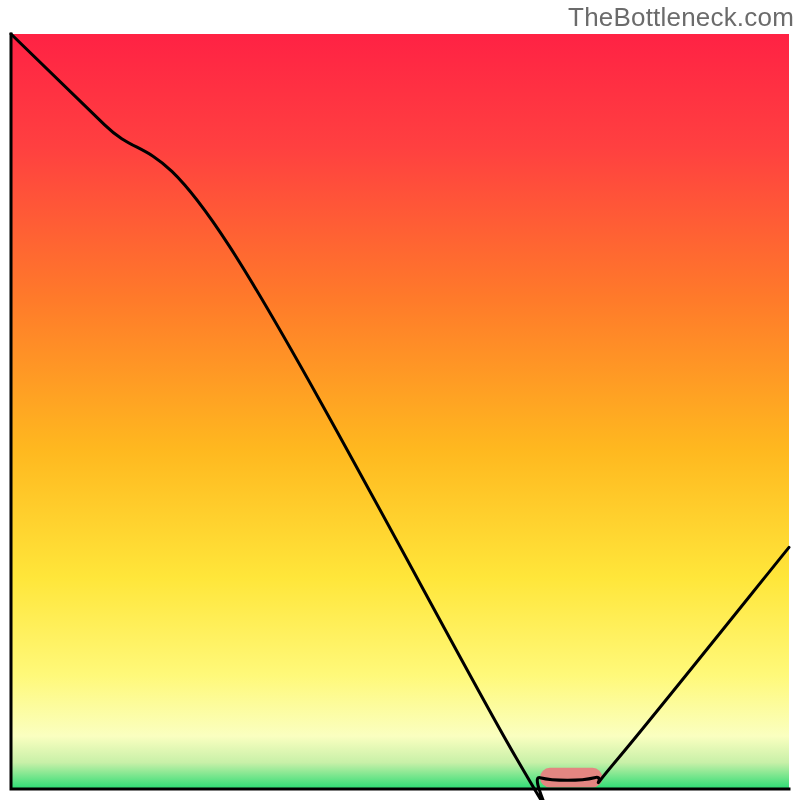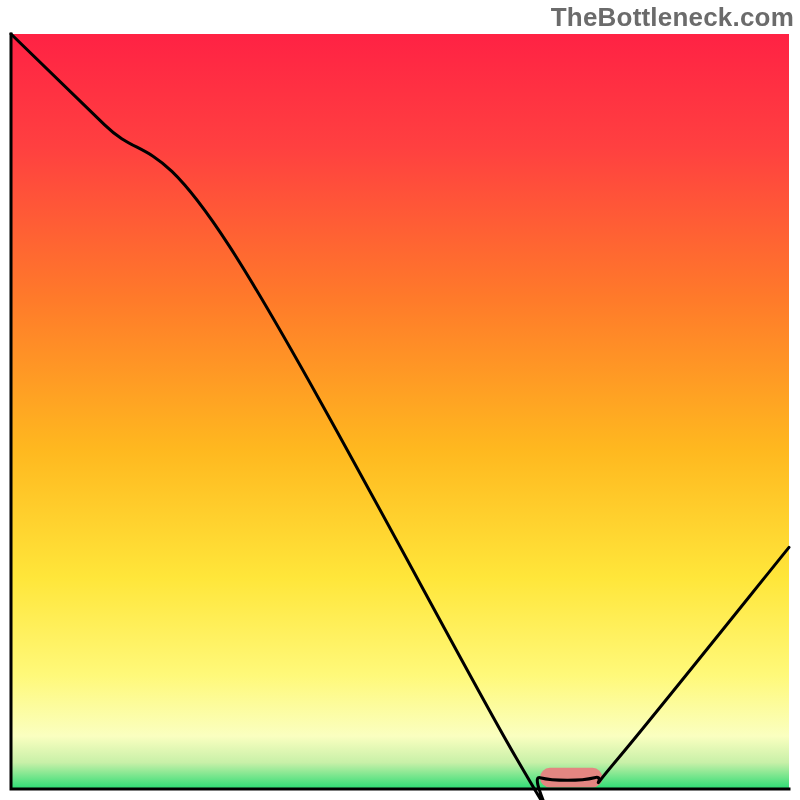--- a/index.html
+++ b/index.html
@@ -14,21 +14,21 @@
   .chart-wrap {
     position: relative;
     width: 800px;
     height: 800px;
   }
   .watermark {
     position: absolute;
     top: 2px;
     right: 6px;
     font-size: 26px;
-    font-weight: 700;
+    font-weight: 400;
     color: #6b6b6b;
     letter-spacing: 0.2px;
     z-index: 5;
   }
   svg.plot {
     position: absolute;
     left: 0;
     top: 0;
   }
 </style>

